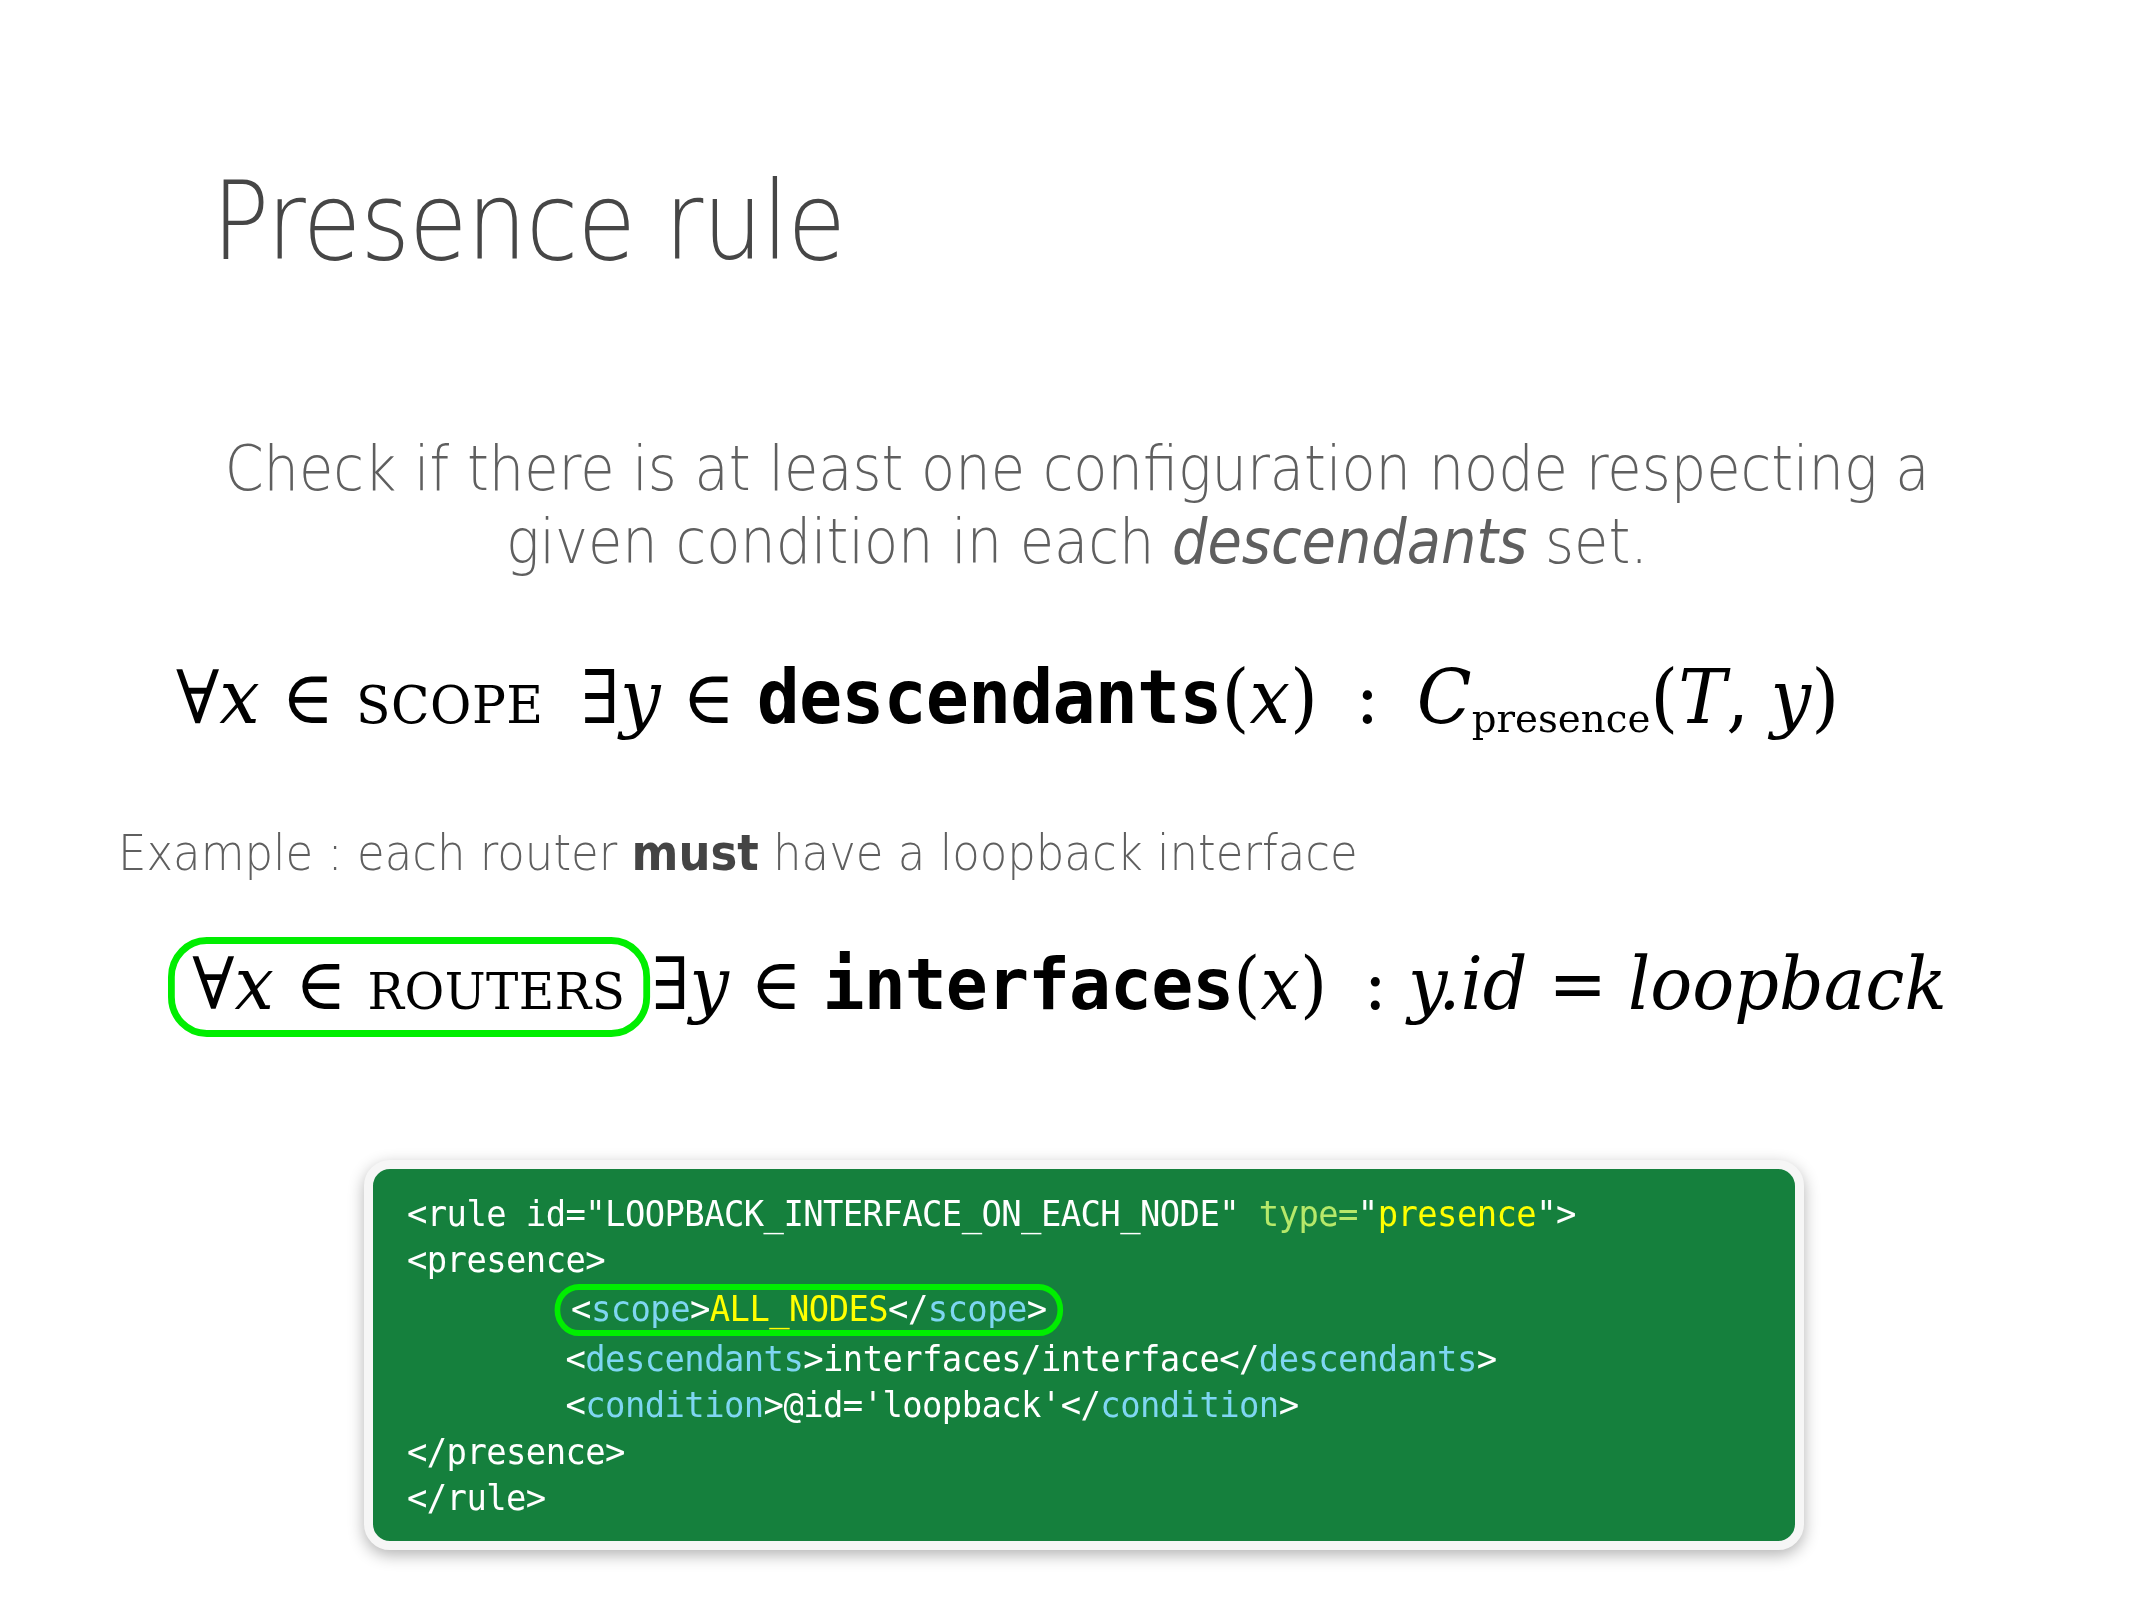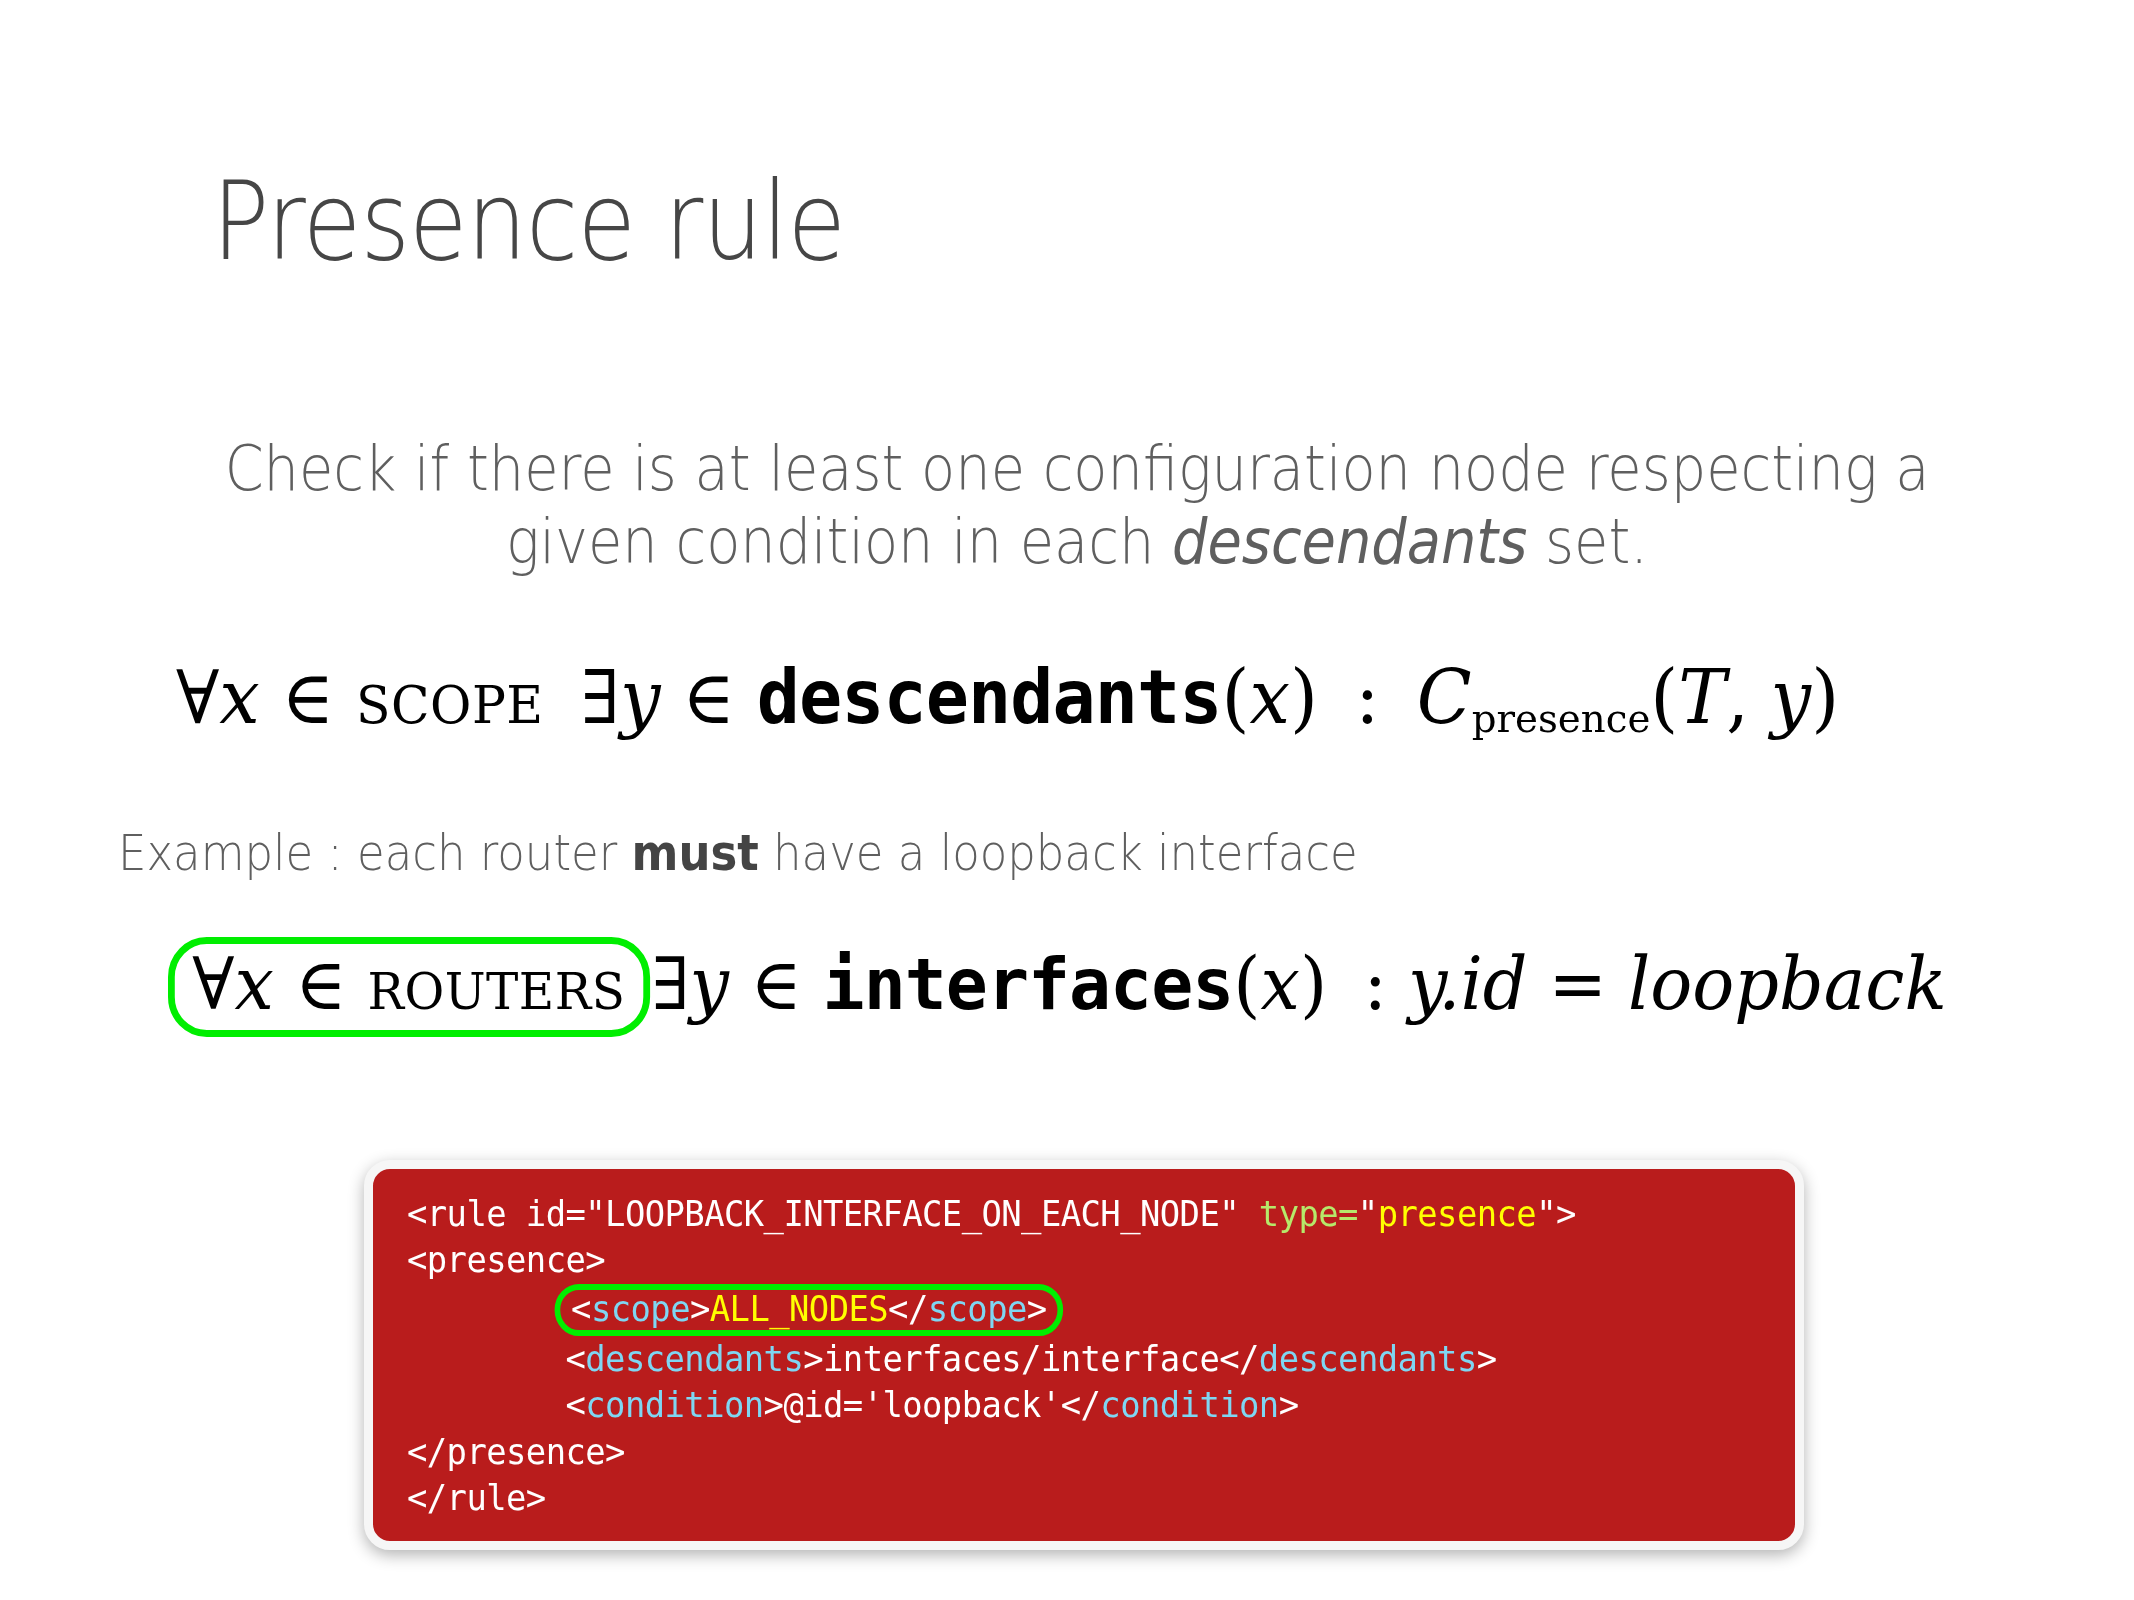--- a/index.html
+++ b/index.html
@@ -134,21 +134,21 @@
   .example-line b { font-weight: 700; color: #444; }
 
   
   .code-panel {
     position: absolute;
     left: 364px;
     top: 1160px;
     width: 1440px;
     height: 390px;
     box-sizing: border-box;
-    background: #b91c1c;
+    background: #15803d;
     border: 9px solid #f6f6f6;
     border-radius: 26px;
     box-shadow: 0 5px 16px rgba(0,0,0,0.30);
     padding: 22px 0 0 34px;
     overflow: hidden;
   }
   .code-pre {
     margin: 0;
     font-family: "DejaVu Sans Mono", monospace;
     font-size: 36px;

